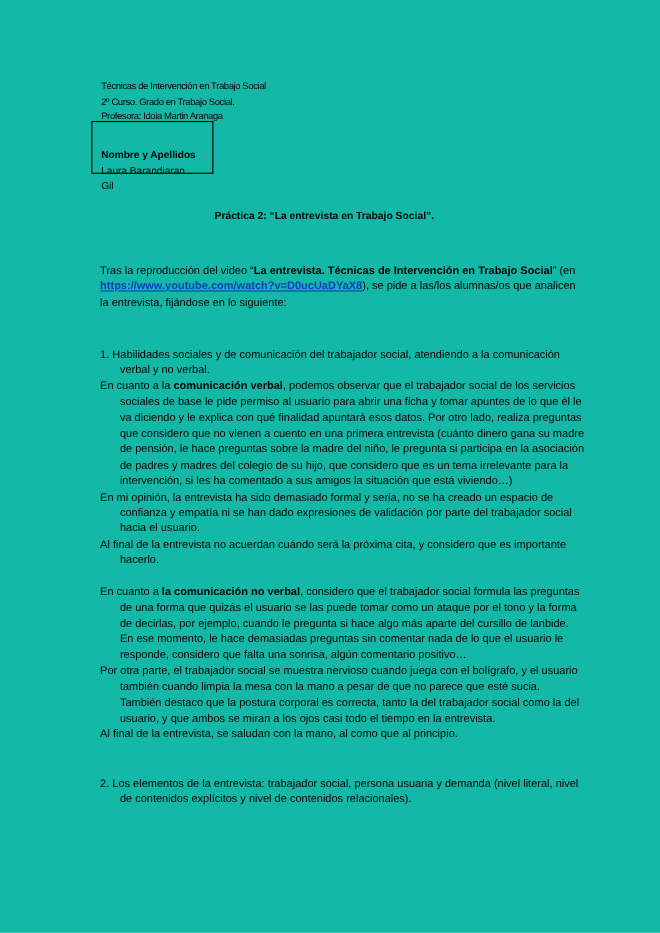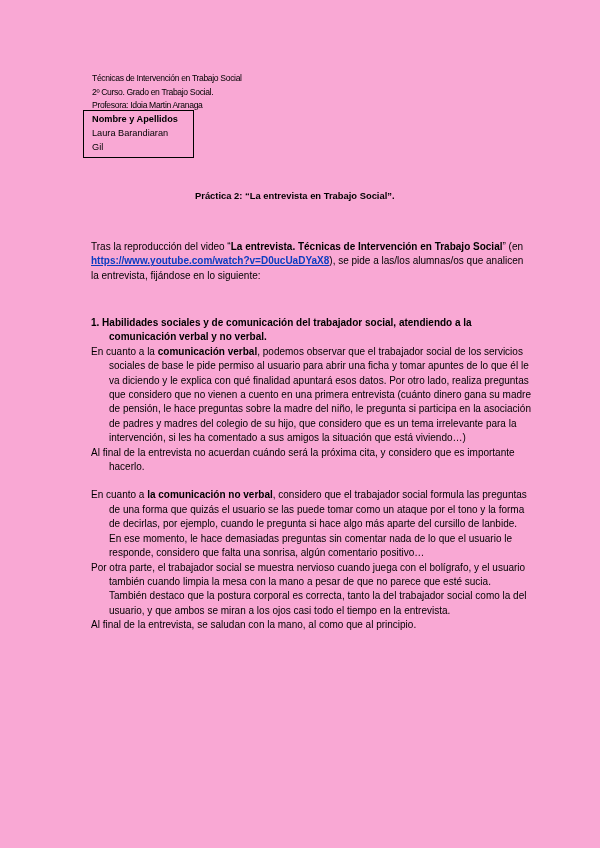--- a/index.html
+++ b/index.html
@@ -1,40 +1,40 @@
 <!DOCTYPE html>
 <html><head>
 <meta charset="utf-8">
 <style>
   html, body { margin: 0; padding: 0; background: #ffffff; }
   body {
     width: 600px; height: 848px; position: relative; overflow: hidden;
     font-family: "Liberation Sans", sans-serif; color: #000;
   }
-  .page { position: absolute; left: 0; top: 0; width: 600px; height: 848px; background: #f9a8d4; }
+  .page { position: absolute; left: 0; top: 0; width: 600px; height: 848px; background: #14b8a6; }
   .hdr { position: absolute; left: 92px; top: 72px; font-size: 8.6px; line-height: 13.5px; letter-spacing: -0.35px; }
   .hdr div { white-space: nowrap; }
   .namebox {
     position: absolute; left: 83px; top: 110px; width: 111px; height: 48px;
     border: 1px solid #000; box-sizing: border-box; padding: 2px 0 0 8px;
     font-size: 9.2px; line-height: 13.8px;
   }
-  .namebox .lbl { font-weight: bold; }
+  .namebox .lbl { font-weight: bold; margin-top: 22px; }
   .title {
     position: absolute; left: 195px; top: 190px; font-size: 9.4px; font-weight: bold; white-space: nowrap;
   }
   .body { position: absolute; left: 91px; width: 440px; font-size: 10px; line-height: 14.4px; }
   .intro { top: 240px; }
   .intro p { margin: 0; }
   a.link { color: #0b3cc1; font-weight: bold; text-decoration: underline; }
   .b { font-weight: bold; }
   .u { font-weight: bold; }
   .para { margin: 0; padding-left: 18px; text-indent: -18px; }
   .sec1 { top: 316px; }
-  .q { margin: 0; padding-left: 18px; text-indent: -18px; font-weight: bold; }
+  .q { margin: 0; padding-left: 18px; text-indent: -18px; font-weight: normal; }
   .gap { height: 14px; }
   .sec2 { top: 706px; }
   .sec2 .para { margin-top: 7px; }
 </style>
 </head>
 <body>
 
 <div class="page">
 
   <div class="hdr">
@@ -53,23 +53,25 @@
 
   <div class="body intro">
     <p>
       <span>Tras la reproducción del video “</span><span class="b">La entrevista. Técnicas de Intervención en Trabajo Social</span><span>” (en </span><br><a class="link" href="#" title="https://www.youtube.com/watch?v=D0ucUaDYaX8">https://www.youtube.com/watch?v=D0ucUaDYaX8</a><span>), se pide a las/los alumnas/os que analicen la entrevista, fijándose en lo siguiente:</span>
     </p>
   </div>
 
   <div class="body sec1">
     <p class="q">1. Habilidades sociales y de comunicación del trabajador social, atendiendo a la comunicación verbal y no verbal.</p>
     <p class="para"><span>En cuanto a la </span><span class="u">comunicación verbal</span><span>, podemos observar que el trabajador social de los servicios sociales de base le pide permiso al usuario para abrir una ficha y tomar apuntes de lo que él le va diciendo y le explica con qué finalidad apuntará esos datos. Por otro lado, realiza preguntas que considero que no vienen a cuento en una primera entrevista (cuánto dinero gana su madre de pensión, le hace preguntas sobre la madre del niño, le pregunta si participa en la asociación de padres y madres del colegio de su hijo, que considero que es un tema irrelevante para la intervención, si les ha comentado a sus amigos la situación que está viviendo…)</span></p>
+    <p class="para">En mi opinión, la entrevista ha sido demasiado formal y seria, no se ha creado un espacio de confianza y empatía ni se han dado expresiones de validación por parte del trabajador social hacia el usuario.</p>
     <p class="para">Al final de la entrevista no acuerdan cuándo será la próxima cita, y considero que es importante hacerlo.</p>
     <div class="gap"></div>
     <p class="para"><span>En cuanto a </span><span class="u">la comunicación no verbal</span><span>, considero que el trabajador social formula las preguntas de una forma que quizás el usuario se las puede tomar como un ataque por el tono y la forma de decirlas, por ejemplo, cuando le pregunta si hace algo más aparte del cursillo de lanbide. En ese momento, le hace demasiadas preguntas sin comentar nada de lo que el usuario le responde, considero que falta una sonrisa, algún comentario positivo…</span></p>
     <p class="para">Por otra parte, el trabajador social se muestra nervioso cuando juega con el bolígrafo, y el usuario también cuando limpia la mesa con la mano a pesar de que no parece que esté sucia. También destaco que la postura corporal es correcta, tanto la del trabajador social como la del usuario, y que ambos se miran a los ojos casi todo el tiempo en la entrevista.</p>
     <p class="para">Al final de la entrevista, se saludan con la mano, al como que al principio.</p>
   </div>
 
   <div class="body sec2">
+    <p class="q">2. Los elementos de la entrevista: trabajador social, persona usuaria y demanda (nivel literal, nivel de contenidos explícitos y nivel de contenidos relacionales).</p>
   </div>
 
 </div>
 
 </body></html>

